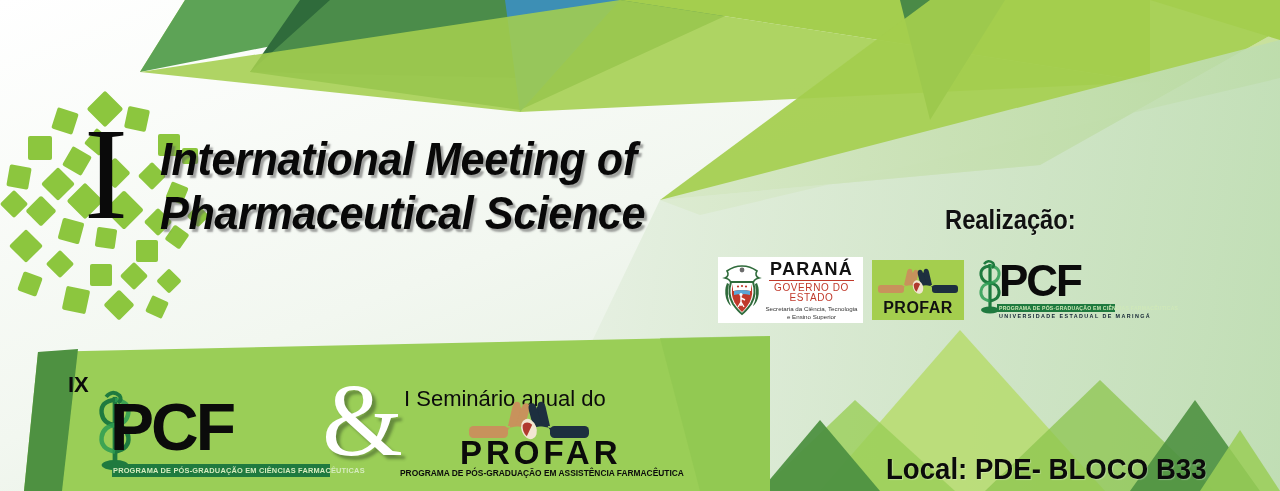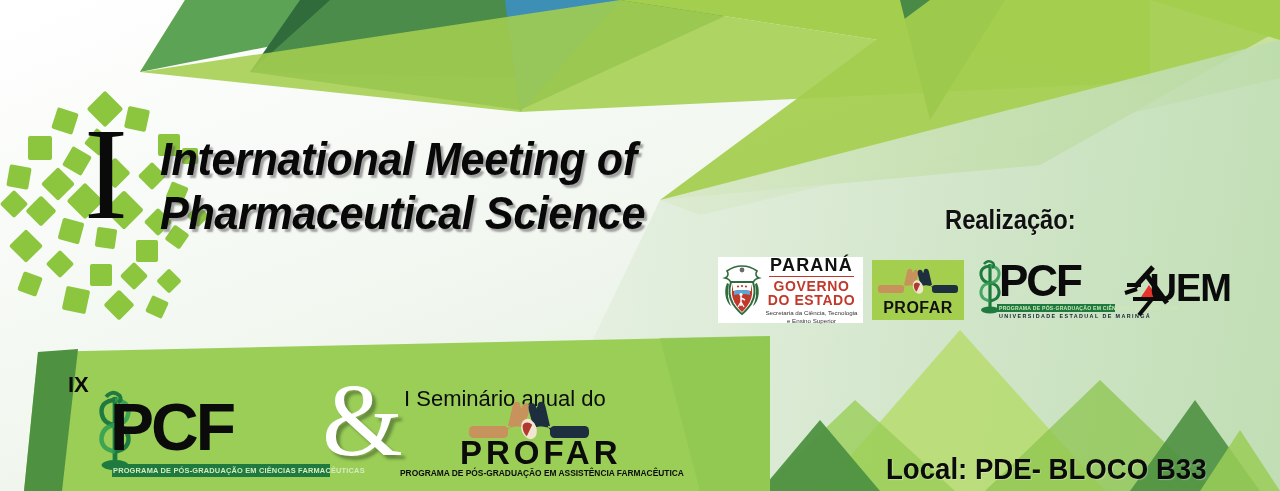--- a/index.html
+++ b/index.html
@@ -55,22 +55,22 @@
     padding:0 3px;box-sizing:border-box;
   }
   .parana-crest{width:42px;height:52px;flex:0 0 42px;position:relative;}
   .parana-txt{flex:1;text-align:center;line-height:1;}
   .parana-name{
     font-family:"Liberation Sans",sans-serif;font-weight:bold;
     font-size:18px;letter-spacing:1.2px;color:#111;
   }
   .parana-rule{height:1.5px;background:#c0392b;margin:2px 6px 2px 6px;}
   .parana-gov{
-    font-family:"Liberation Sans",sans-serif;font-weight:bold;
-    font-size:14px;letter-spacing:.6px;color:#c0392b;
+    font-family:"Liberation Sans",sans-serif;font-weight:normal;
+    font-size:10px;letter-spacing:.6px;color:#c0392b;
   }
   .parana-sec{
     font-family:"Liberation Sans",sans-serif;font-size:6.2px;color:#333;
     margin-top:2px;line-height:1.25;
   }
 
   
   .profar-box{
     width:92px;height:60px;background:#a4ce4e;position:relative;
     display:flex;flex-direction:column;justify-content:flex-end;align-items:center;
@@ -316,32 +316,20 @@
         <path d="M17 8 Q7 9 8 17 Q9 24 17 25 Q25 26 26 33 Q27 41 17 43" stroke="#1f7a3f" stroke-width="3" fill="none"></path>
         <path d="M17 8 Q27 9 26 17 Q25 24 17 25 Q9 26 8 33 Q7 41 17 43" stroke="#2d9c52" stroke-width="3" fill="none" opacity=".85"></path>
         <path d="M11 6 Q15 1 20 5 Q22 8 19 10" stroke="#1f7a3f" stroke-width="2.6" fill="none"></path>
         <ellipse cx="17" cy="52" rx="9" ry="3.4" fill="#1f7a3f"></ellipse>
       </svg>
       <div class="pcf-letters">PCF</div>
       <div class="pcf-sub1">PROGRAMA DE PÓS-GRADUAÇÃO EM CIÊNCIAS FARMACÊUTICAS</div>
       <div class="pcf-sub2">UNIVERSIDADE ESTADUAL DE MARINGÁ</div>
     </div>
 
-    <div class="uem-box">
-      <svg width="52" height="56" viewBox="0 0 52 56" style="position:absolute;left:-4px;top:2px;">
-        <path d="M4 22 L18 22" stroke="#0b0b0b" stroke-width="4"></path>
-        <path d="M2 30 L14 26" stroke="#0b0b0b" stroke-width="4"></path>
-        <path d="M30 4 L12 24" stroke="#0b0b0b" stroke-width="5"></path>
-        <path d="M22 10 L44 40" stroke="#0b0b0b" stroke-width="5"></path>
-        <path d="M10 36 L44 36" stroke="#0b0b0b" stroke-width="4"></path>
-        <path d="M16 52 L34 30" stroke="#0b0b0b" stroke-width="4"></path>
-        <polygon points="26,22 34,34 18,34" fill="#e8322a"></polygon>
-      </svg>
-      <div class="uem-letters">UEM</div>
-    </div>
   </div>
 
   <div class="seminar-pcf" style="position:absolute;left:62px;top:372px;z-index:7;">
     <div class="sem-line sem-ix">IX</div>
     <svg width="58" height="86" viewBox="0 0 34 58" style="position:absolute;left:24px;top:16px;">
       <path d="M17 6 L17 52" stroke="#1f7a3f" stroke-width="3.2" fill="none"></path>
       <path d="M17 8 Q7 9 8 17 Q9 24 17 25 Q25 26 26 33 Q27 41 17 43" stroke="#1f7a3f" stroke-width="3" fill="none"></path>
       <path d="M17 8 Q27 9 26 17 Q25 24 17 25 Q9 26 8 33 Q7 41 17 43" stroke="#2d9c52" stroke-width="3" fill="none" opacity=".85"></path>
       <path d="M11 6 Q15 1 20 5 Q22 8 19 10" stroke="#1f7a3f" stroke-width="2.6" fill="none"></path>
       <ellipse cx="17" cy="52" rx="9" ry="3.4" fill="#1f7a3f"></ellipse>

